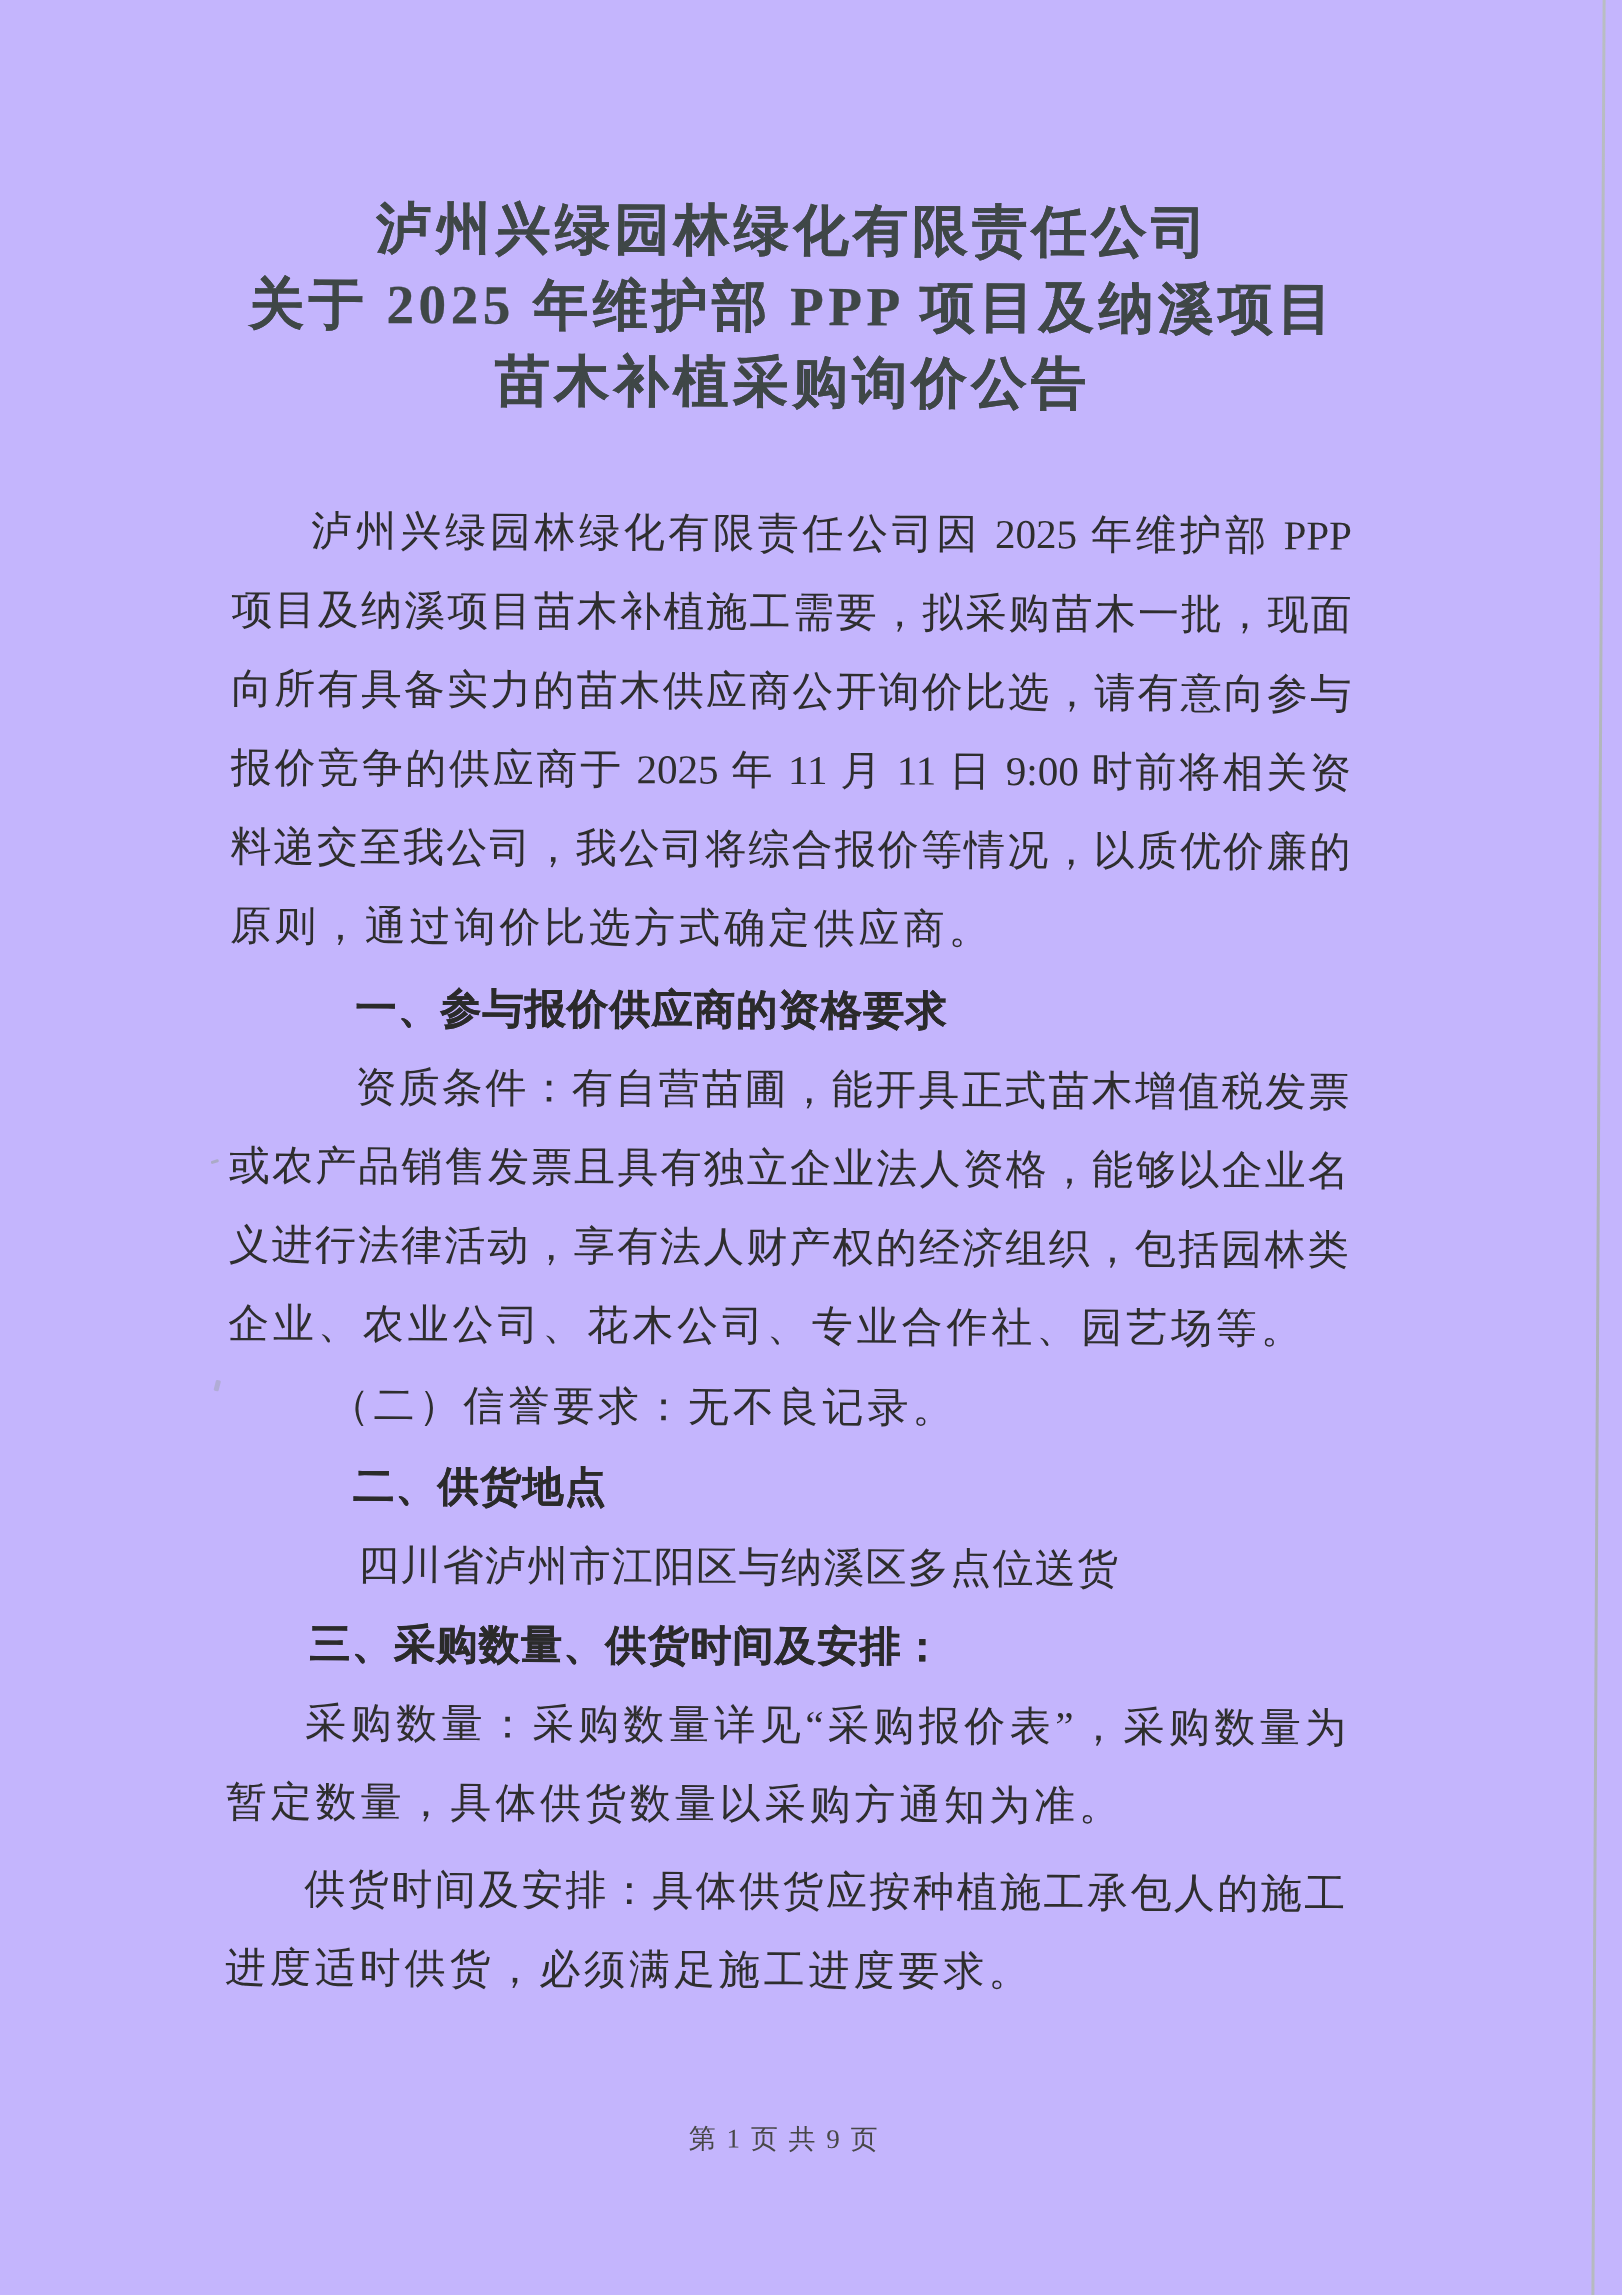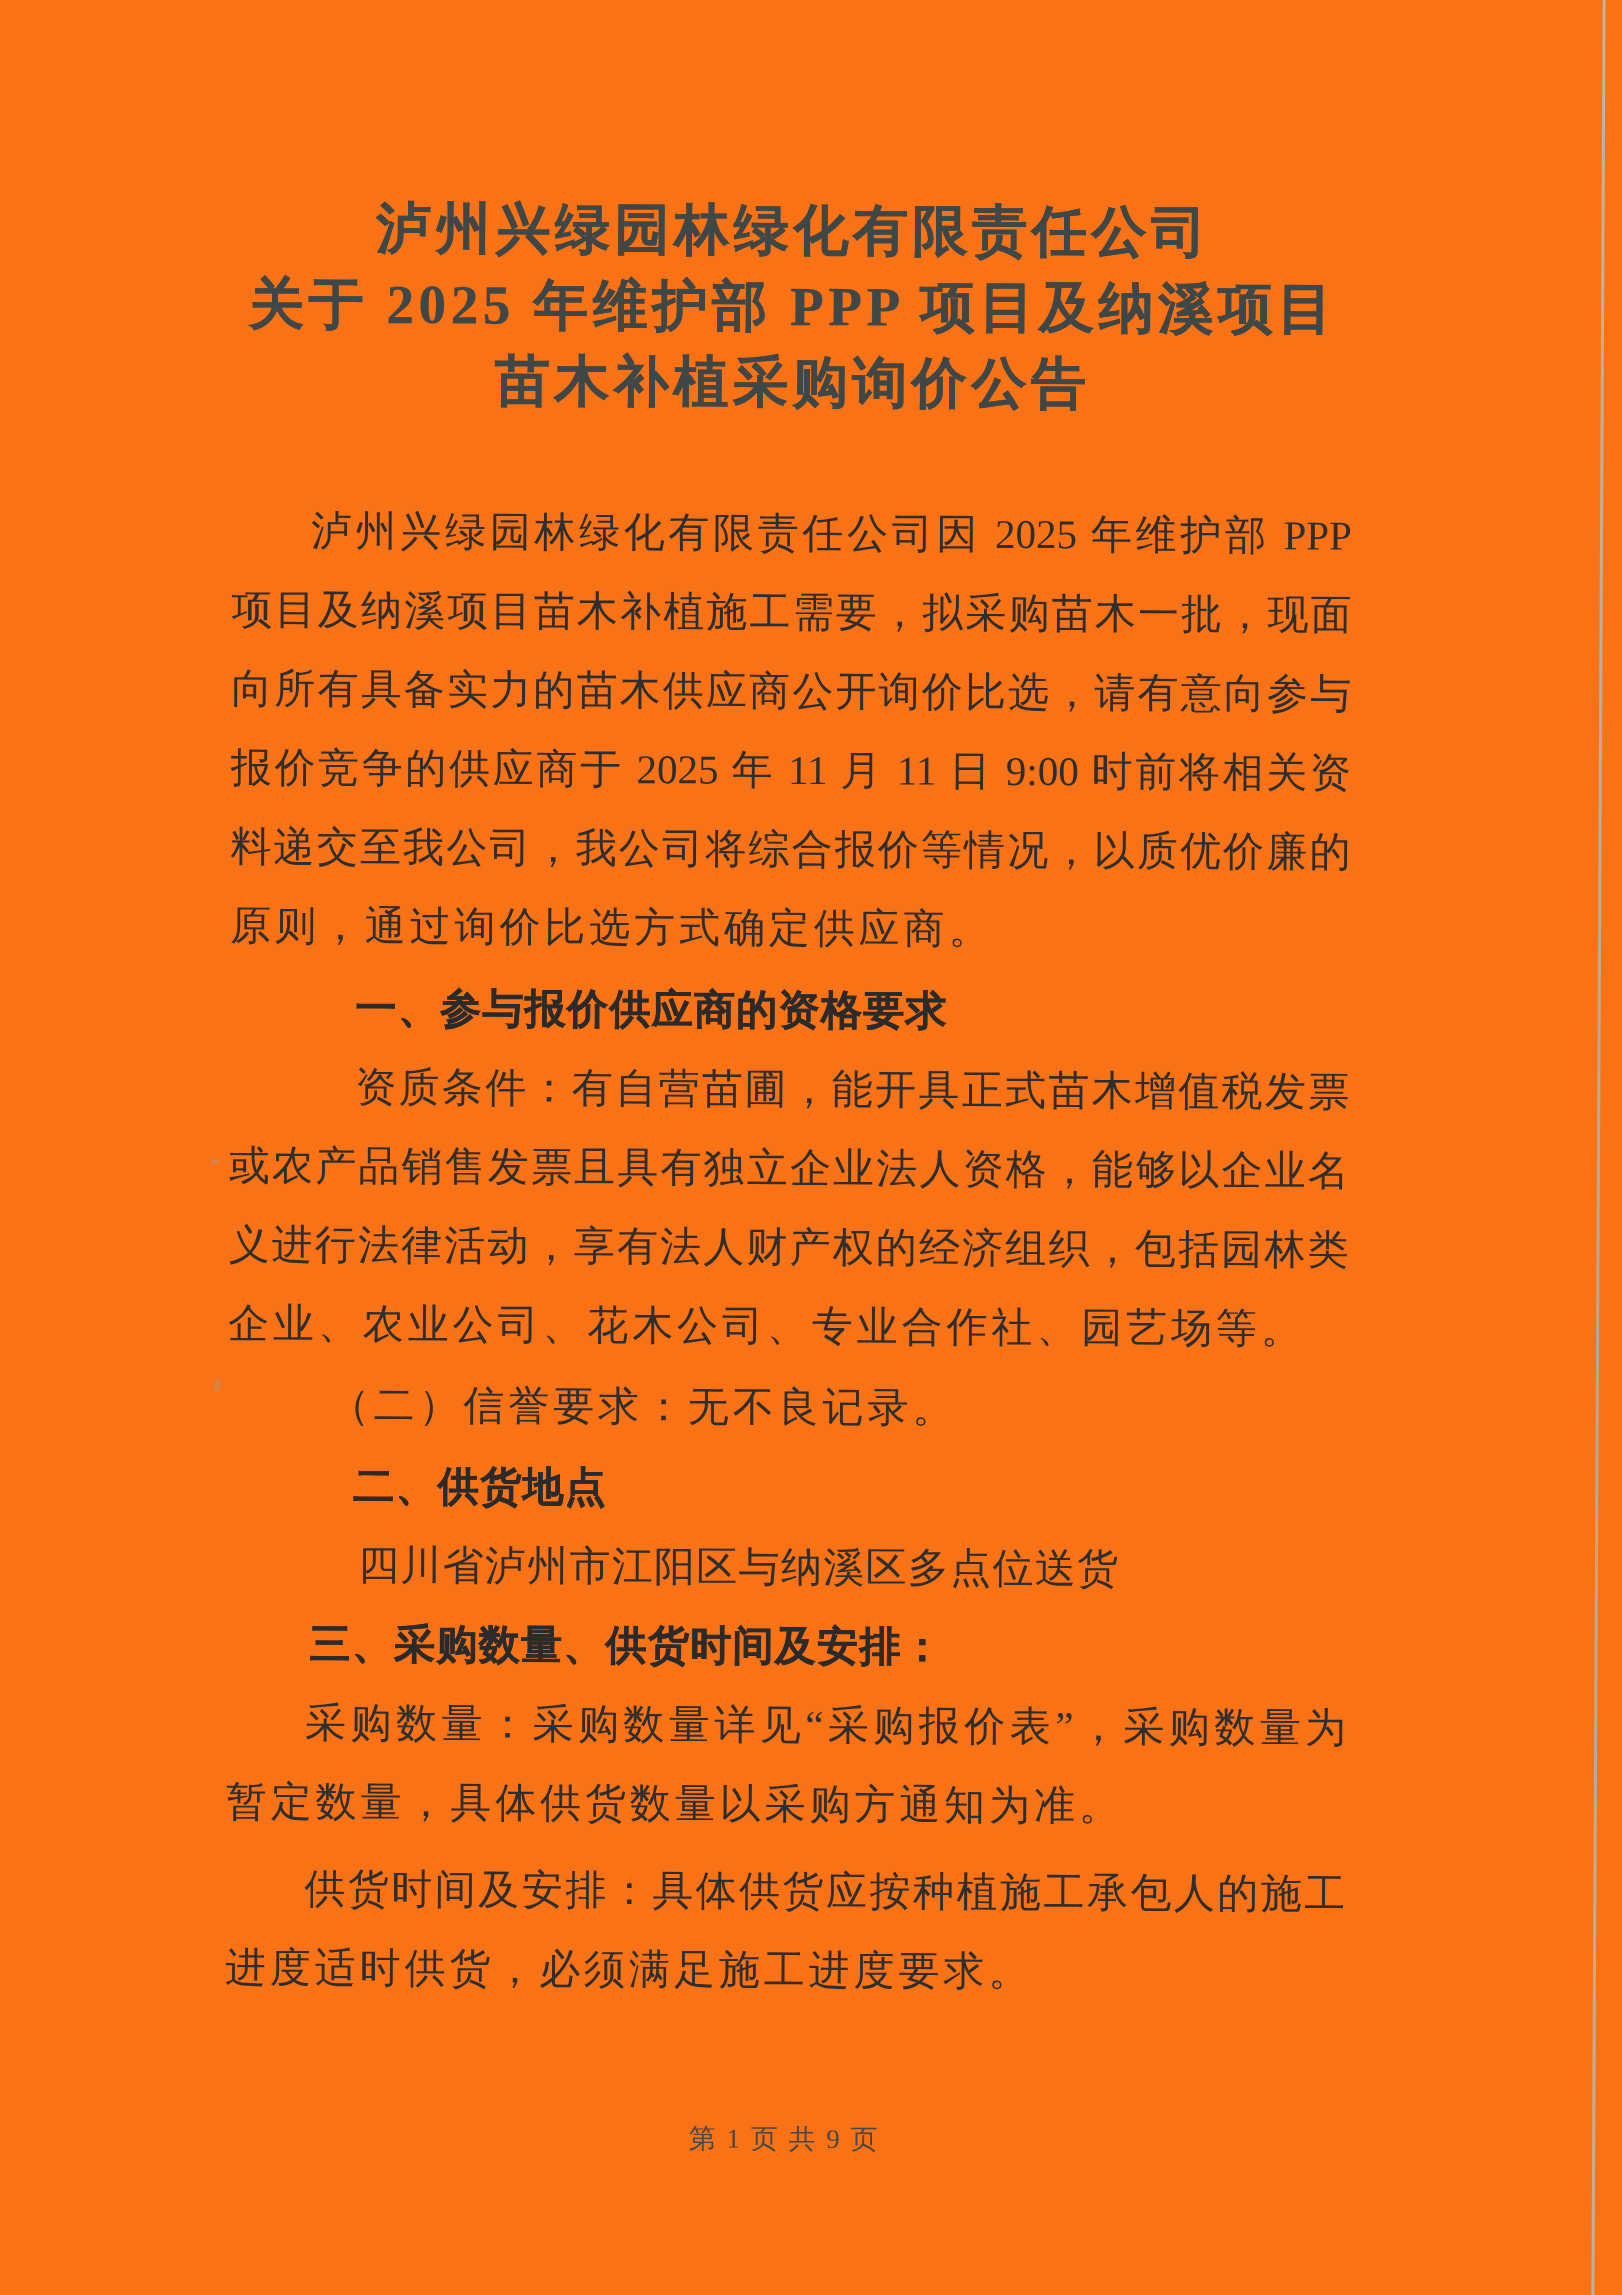--- a/index.html
+++ b/index.html
@@ -1,19 +1,19 @@
 <!DOCTYPE html>
 <html style="font-size:10.5px"><head>
 <meta charset="utf-8">
 <style>
   html,body{margin:0;padding:0;background:#e8e8e8;}
   .page{
     position:relative;
     width:1623px;height:2295px;
-    background:#f97316;
+    background:#c4b5fd;
     overflow:hidden;
     font-family:"Liberation Serif","DejaVu Serif",serif;
   }
   .rotor{position:absolute;inset:0;transform:rotate(0.28deg);transform-origin:50% 50%;}
   
   .scanline{
     position:absolute;left:1597px;top:-26px;width:2.6px;height:2356px;
     background:linear-gradient(#b7bfb9,#a9b1ab 60%,#b4bcb6);
     opacity:.85;
   }

